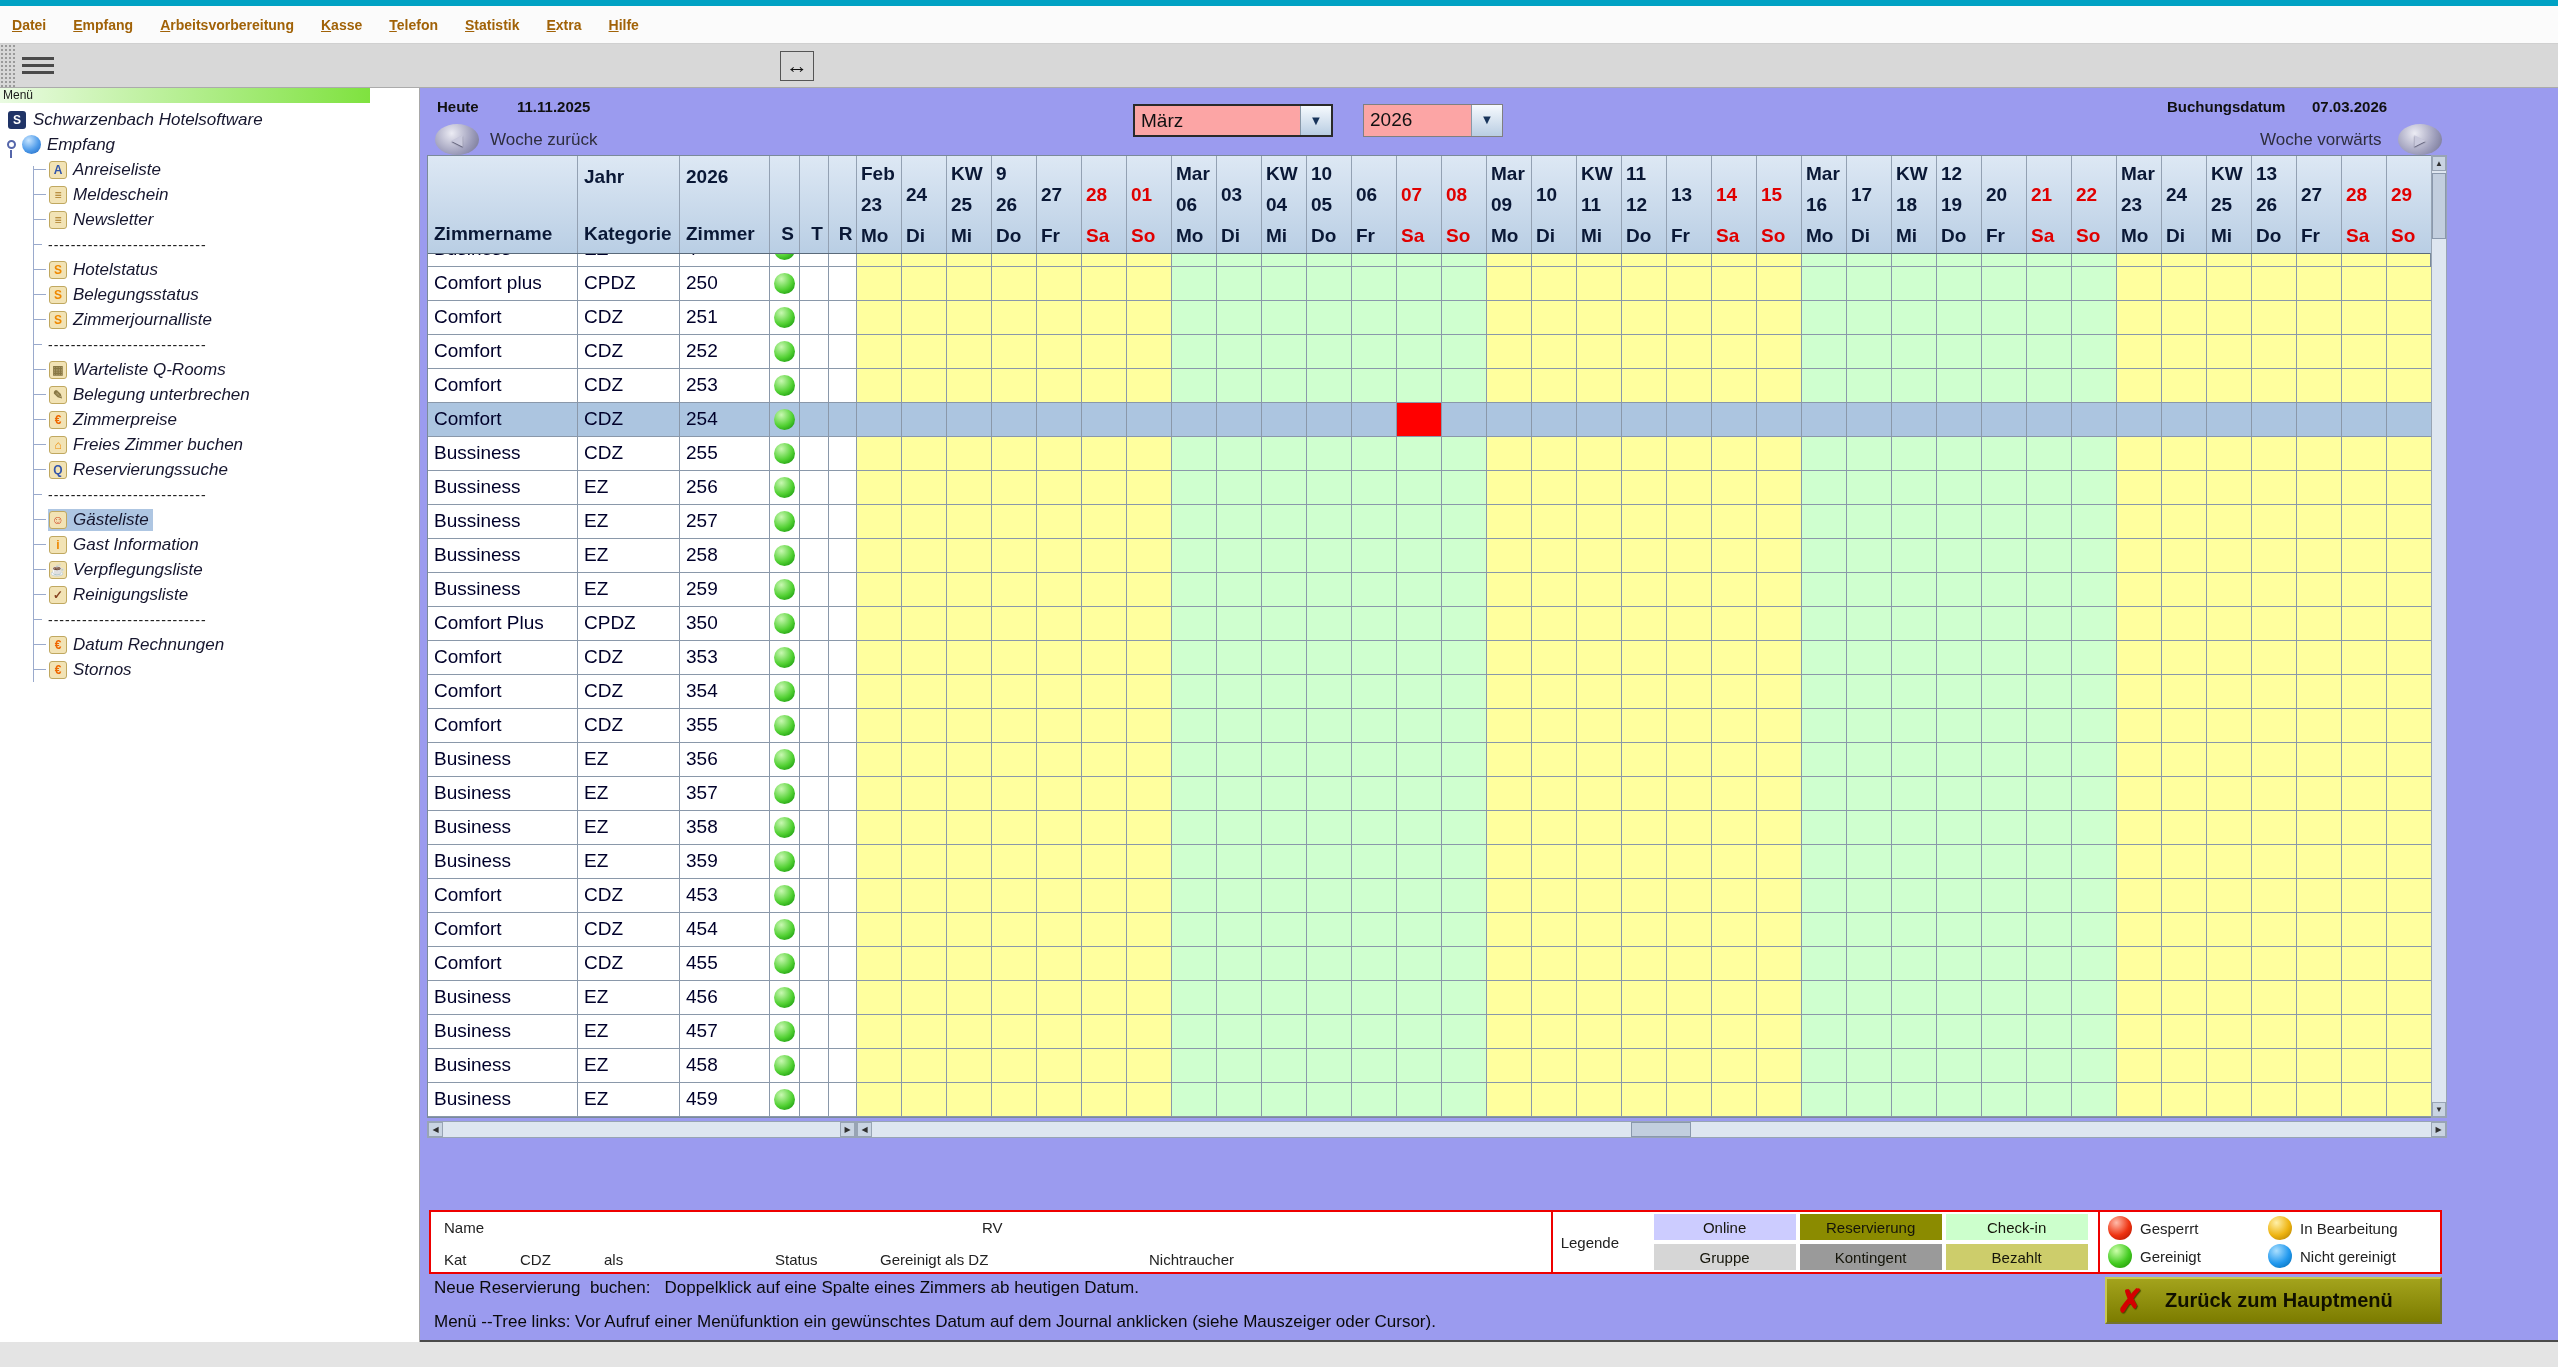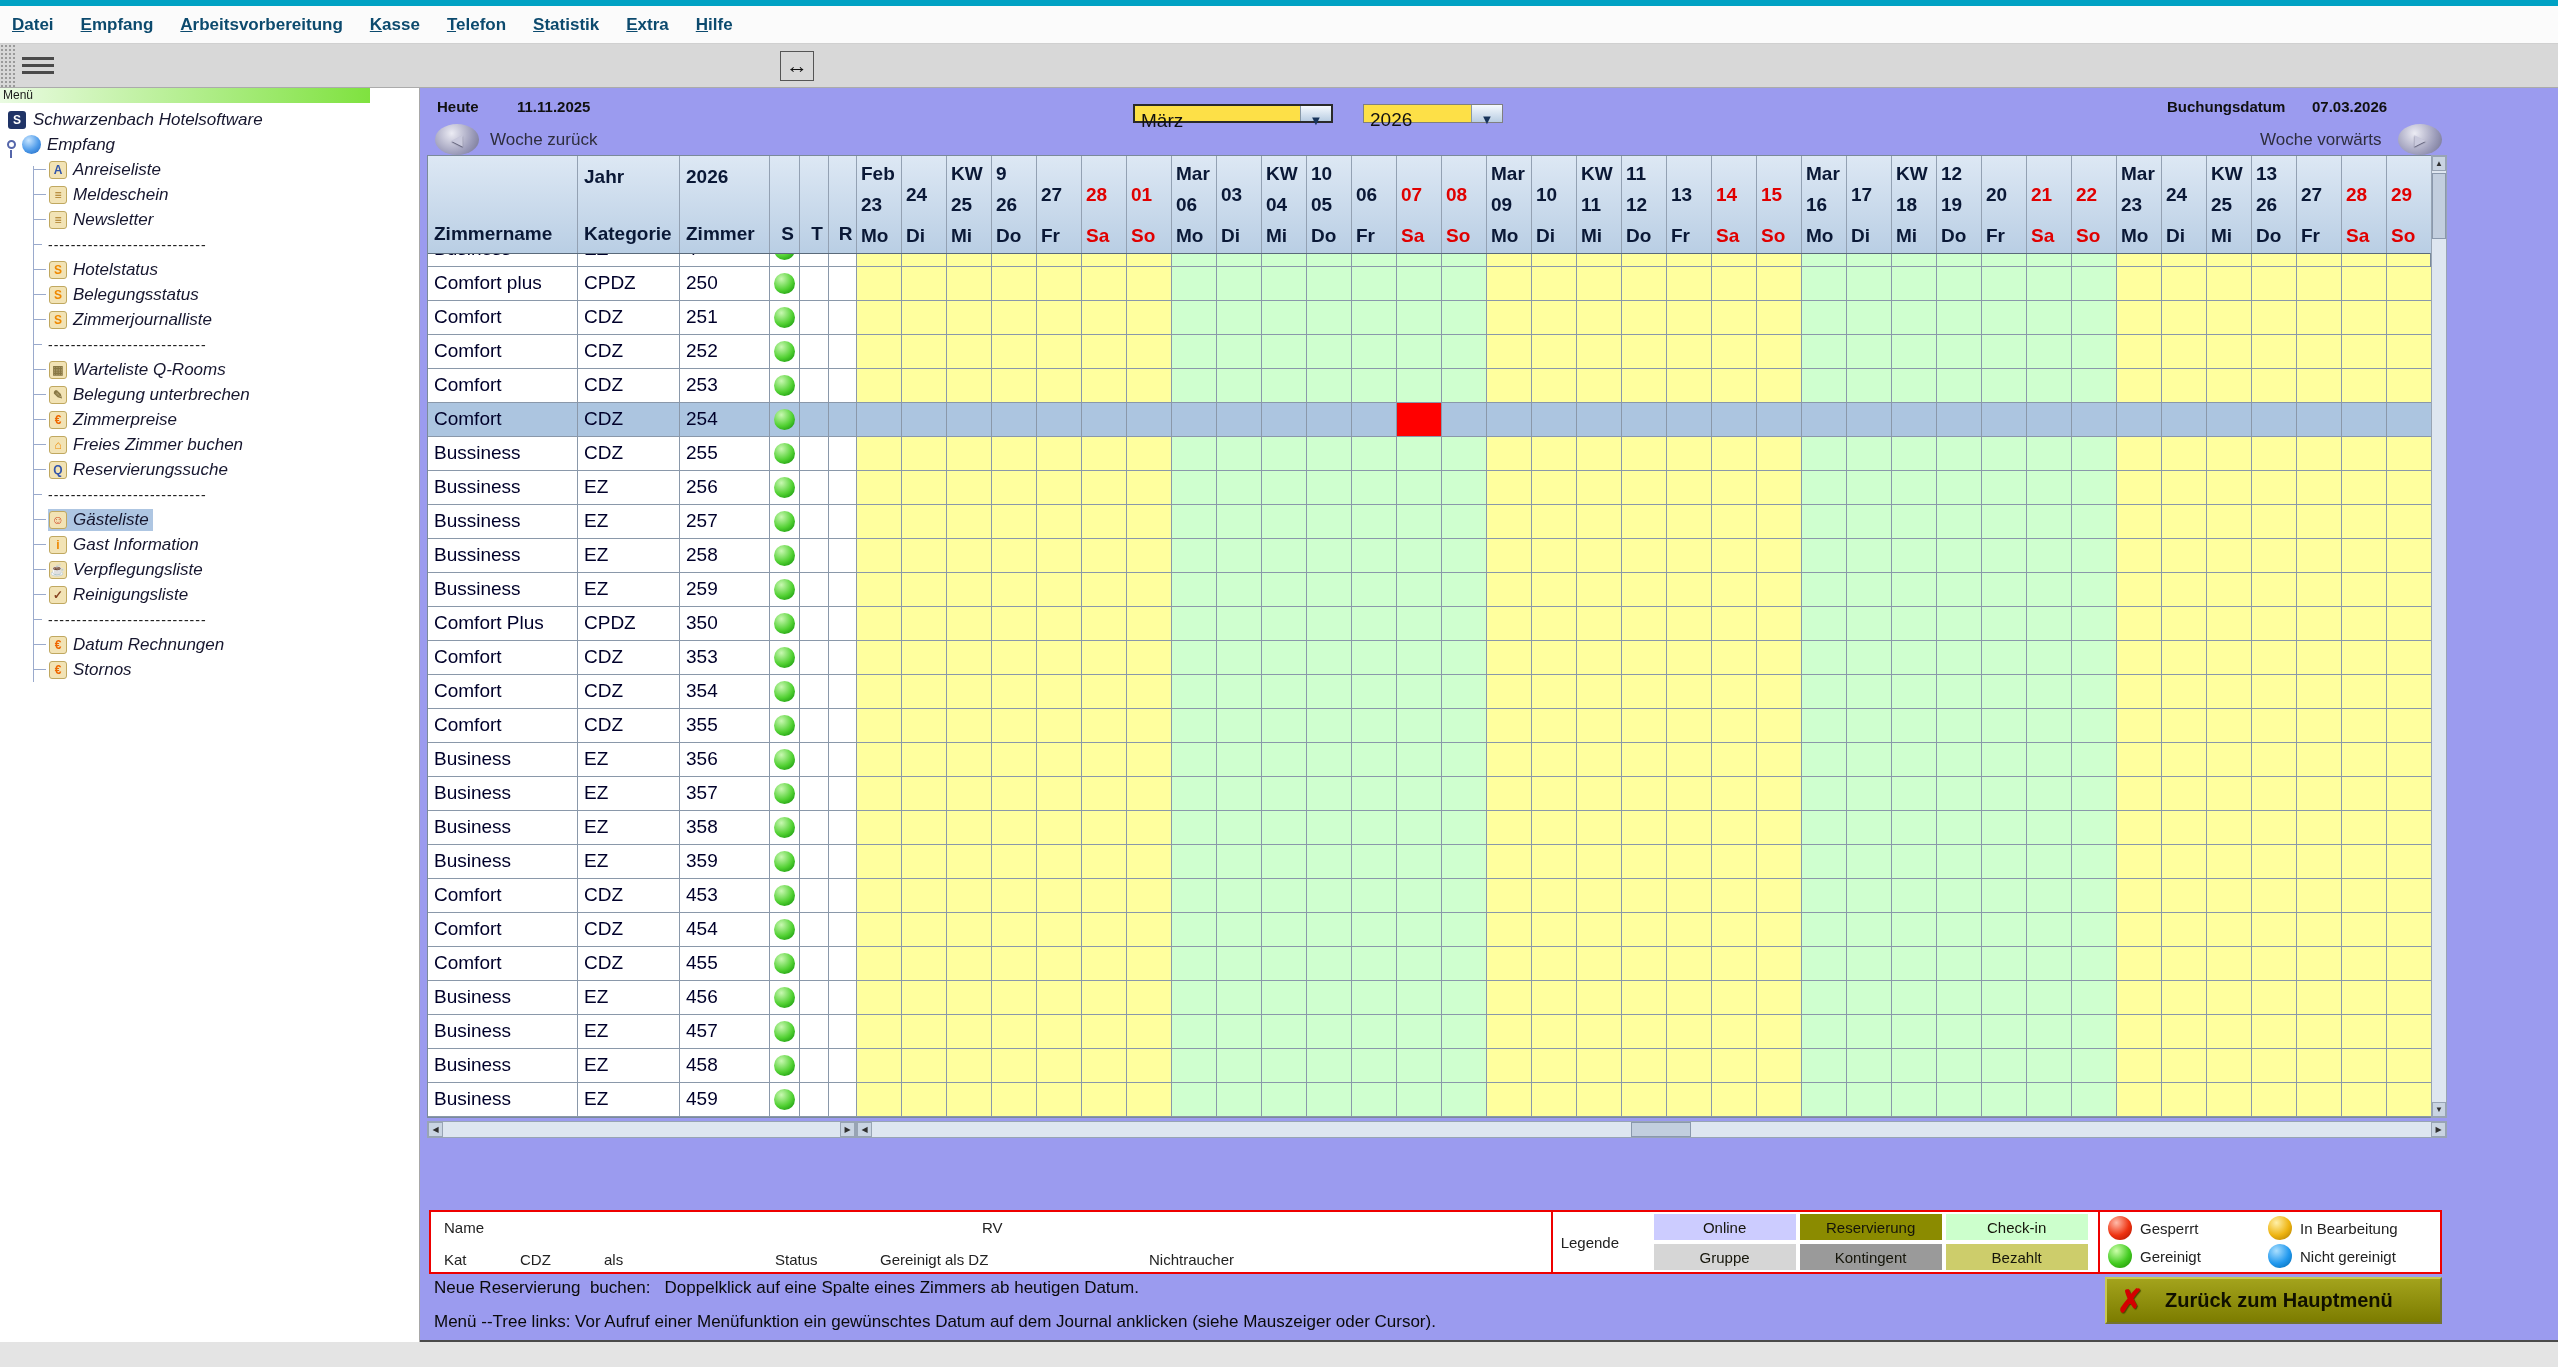--- a/index.html
+++ b/index.html
@@ -2,21 +2,21 @@
 <html><head>
 <meta charset="utf-8">
 <style>
   * { margin:0; padding:0; box-sizing:border-box; }
   html,body { width:2558px; height:1367px; overflow:hidden; background:#E4E4E4;
               font-family:"Liberation Sans", sans-serif; }
   
   .topline { position:absolute; left:0; top:0; width:2558px; height:6px; background:#00A2C4; }
   .menubar { position:absolute; left:0; top:6px; width:2558px; height:38px; background:#FBFBFB;
              border-bottom:1px solid #D0D0D0; display:flex; align-items:center; gap:27px; padding-left:12px; }
-  .menu-item { font-size:17px; font-weight:bold; color:#0c4a6e; cursor:default; }
+  .menu-item { font-size:14px; font-weight:bold; color:#a16207; cursor:default; }
   .toolbar { position:absolute; left:0; top:44px; width:2558px; height:44px; background:#D8D8D8;
              border-bottom:1px solid #ABABAB; }
   .grip { position:absolute; left:0; top:0; width:16px; height:44px;
           background-image:radial-gradient(#9A9A9A 1px, transparent 1.2px); background-size:4px 4px; }
   .hamburger { position:absolute; left:22px; top:13px; width:32px; height:19px; cursor:pointer; }
   .hamburger i { display:block; height:3px; background:#4A4A4A; margin-bottom:4px; }
   .resize-btn { position:absolute; left:780px; top:7px; width:34px; height:30px; background:#D8D8D8;
                 border:1px solid #555; font-size:22px; font-weight:bold; color:#111; line-height:26px;
                 text-align:center; cursor:pointer; }
   
@@ -51,21 +51,21 @@
   .lbl { font-size:15px; font-weight:bold; color:#111; }
   .heute { position:absolute; left:17px; top:10px; } .heute-val { position:absolute; left:97px; top:10px; }
   .bdat  { position:absolute; left:1747px; top:10px; } .bdat-val { position:absolute; left:1892px; top:10px; }
   .nav-sphere { position:absolute; width:44px; height:31px; border-radius:50%; border:none; cursor:pointer;
                 background:radial-gradient(circle at 38% 30%, #ECECf4, #9A9AB8 62%, #6E6E8C);
                 color:#C9C9DC; font-size:15px; text-align:center; line-height:31px;
                 text-shadow:0 1px 1px #55556E; }
   .nav-back { left:15px; top:36px; } .nav-fwd { left:1978px; top:36px; }
   .nav-lbl { position:absolute; font-size:17px; color:#2E2E3E; }
   .nav-back-lbl { left:70px; top:42px; } .nav-fwd-lbl { left:1840px; top:42px; }
-  .combo { position:absolute; top:16px; height:19px; background:#fde047; display:flex; cursor:pointer; }
+  .combo { position:absolute; top:16px; height:33px; background:#fca5a5; display:flex; cursor:pointer; }
   .combo-month { left:713px; width:200px; border:2px solid #2A2A2A; }
   .combo-year  { left:943px; width:140px; border:1px solid #808080; }
   .combo-val { flex:1; font-size:19px; color:#111; padding:4px 0 0 6px; }
   .combo-btn { width:31px; border-left:1px solid #8898A8; background:linear-gradient(#F6FAFE,#B9CDE2);
                color:#17335A; font-size:13px; text-align:center; line-height:30px; }
   
   .journal { position:absolute; left:7px; top:67px; width:2004px; border:1px solid #7A8A9A; background:#FFF; }
   .j-header { display:flex; height:98px; border-bottom:1px solid #5A6A7A; }
   .jh { border-right:1px solid #93A1B3; background:linear-gradient(#DDE8F4,#B9CEE4); color:#0A1836;
         font-weight:bold; font-size:19px; display:flex; flex-direction:column; flex:none; }

